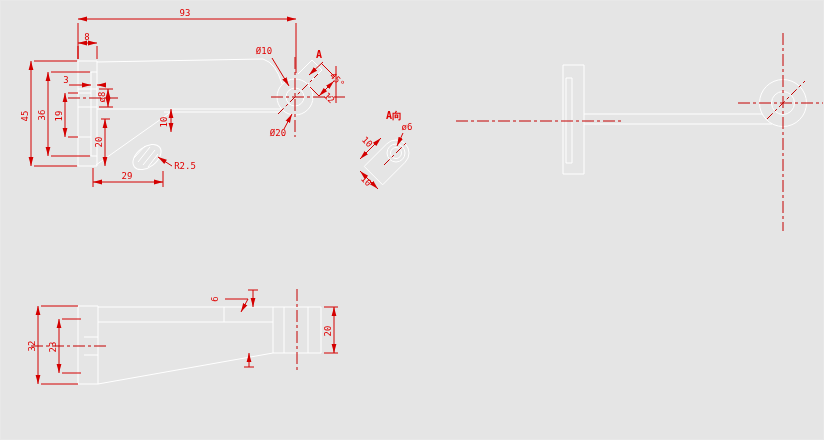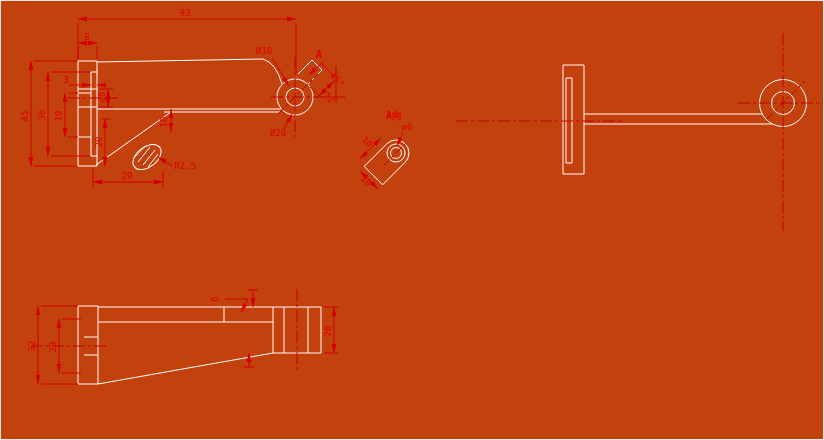--- a/index.html
+++ b/index.html
@@ -1,18 +1,18 @@
 <!DOCTYPE html>
 <html><head>
 <meta charset="utf-8">
 <style>
   html,body{margin:0;padding:0;background:#1a1a1a;}
   .canvas{
     position:relative;width:824px;height:440px;box-sizing:border-box;
-    background:#c2410c;border:1px solid #e8e8e8;overflow:hidden;
+    background:#e5e5e5;border:1px solid #e8e8e8;overflow:hidden;
     font-family:"DejaVu Sans Mono", monospace;
   }
   svg{display:block;}
   .w{stroke:#ffffff;stroke-width:1;fill:none;}
   .r{stroke:#d40000;stroke-width:1;fill:none;}
   .cl{stroke:#c40000;stroke-width:1;fill:none;stroke-dasharray:12 3 3 3;}
   .cl45{stroke:#c40000;stroke-width:1;fill:none;stroke-dasharray:8 3 3 3;}
   text{fill:#e00000;font-size:9px;font-family:"DejaVu Sans Mono",monospace;text-anchor:middle;}
   text.big{font-size:10px;font-weight:bold;}
 </style>

